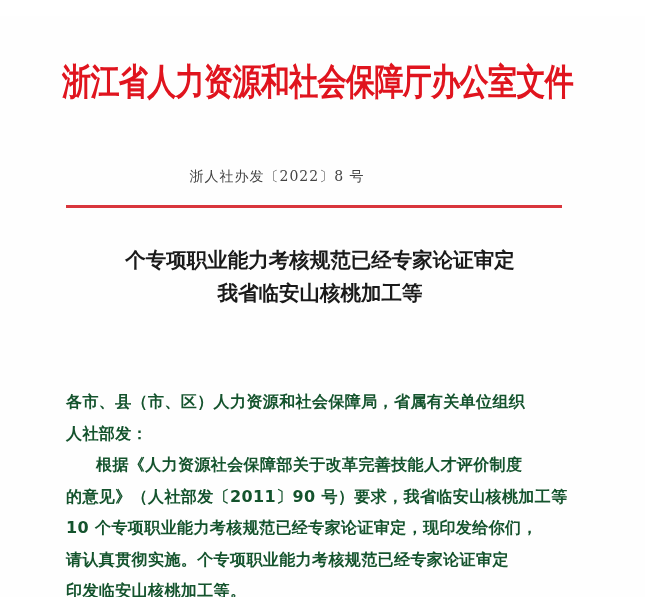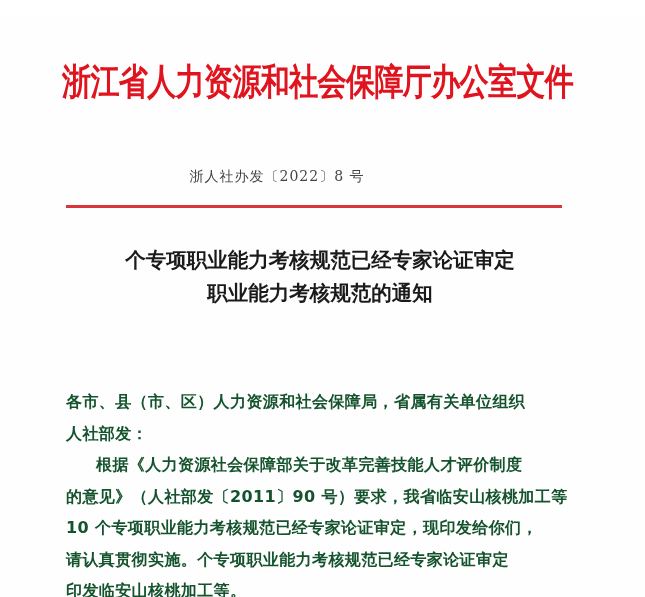--- a/index.html
+++ b/index.html
@@ -56,21 +56,21 @@
 
 <div class="page">
   <div class="red-header">浙江省人力资源和社会保障厅办公室文件</div>
 
   <div class="doc-number">浙人社办发〔2022〕8 号</div>
 
   <div class="red-rule"></div>
 
   <div class="doc-title">
     <div>个专项职业能力考核规范已经专家论证审定</div>
-    <div>职业能力考核规范的通知</div>
+    <div>我省临安山核桃加工等</div>
   </div>
 
   <div class="body-text">
     <div class="line">各市、县（市、区）人力资源和社会保障局，省属有关单位组织</div>
     <div class="line">人社部发：</div>
     <div class="line para-indent">根据《人力资源社会保障部关于改革完善技能人才评价制度</div>
     <div class="line">的意见》（人社部发〔2011〕90 号）要求，我省临安山核桃加工等</div>
     <div class="line">10 个专项职业能力考核规范已经专家论证审定，现印发给你们，</div>
     <div class="line">请认真贯彻实施。个专项职业能力考核规范已经专家论证审定</div>
     <div class="line">印发临安山核桃加工等。</div>

